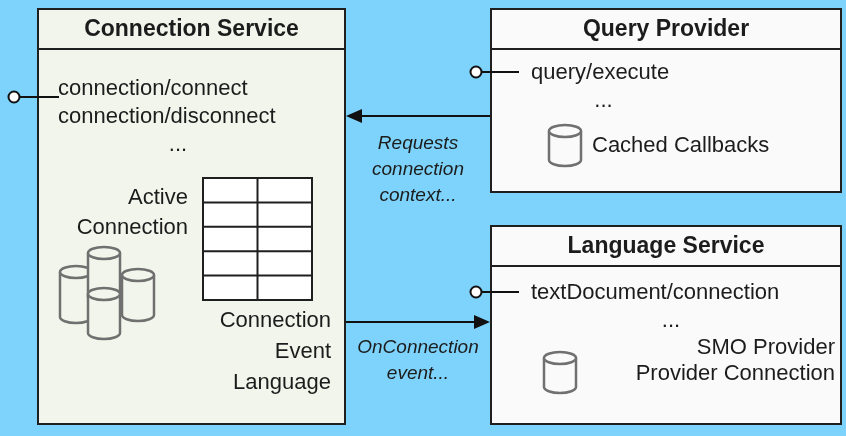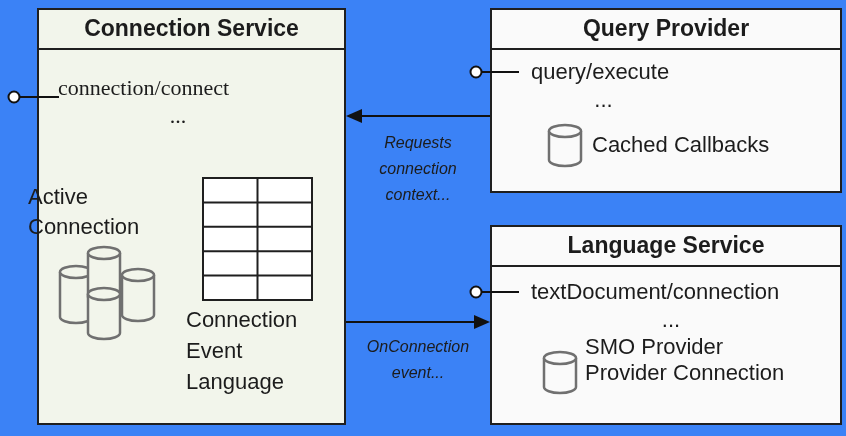--- a/index.html
+++ b/index.html
@@ -1,20 +1,20 @@
 <!DOCTYPE html>
 <html><head>
 <meta charset="utf-8">
 <style>
   html, body { margin: 0; padding: 0; background: #ffffff; }
   .stage {
     position: relative;
     width: 846px;
     height: 436px;
-    background: #3b82f6;
+    background: #7dd3fc;
     font-family: "Liberation Sans", sans-serif;
     color: #1c1c1c;
     overflow: hidden;
   }
   .box {
     position: absolute;
     box-sizing: border-box;
     border: 2px solid #1f1f1f;
     z-index: 1;
   }
@@ -32,26 +32,26 @@
     white-space: nowrap;
   }
   .txt {
     position: absolute;
     z-index: 10;
     font-size: 22px;
     line-height: 28px;
     white-space: nowrap;
   }
   .tc { text-align: center; }
-  .lbl-center { text-align: left; }
+  .lbl-center { text-align: right; }
   .callbacks { line-height: 31px; }
   .smo { line-height: 26px; }
   .arrow-label {
     font-style: italic;
-    font-size: 16px;
+    font-size: 19px;
     line-height: 26px;
     text-align: center;
     white-space: nowrap;
   }
   .overlay {
     position: absolute;
     left: 0; top: 0;
     z-index: 5;
     pointer-events: none;
   }
@@ -66,22 +66,23 @@
   </div>
 
   <div class="box box-query">
     <div class="box-header">Query Provider</div>
   </div>
 
   <div class="box box-lang">
     <div class="box-header">Language Service</div>
   </div>
 
-  <div class="txt" style="left:58px; top:74px; width:240px;font-family:Liberation Serif, serif;">
+  <div class="txt" style="left:58px; top:74px; width:240px;">
     <div>connection/connect</div>
+    <div>connection/disconnect</div>
     <div class="tc">...</div>
   </div>
 
   <div class="txt lbl-center" style="left:28px; top:182px; width:160px; line-height:30px;">
     <div>Active</div>
     <div>Connection</div>
   </div>
 
   <div class="txt lbl-center callbacks" style="left:186px; top:304px; width:145px;">
     <div>Connection</div>

